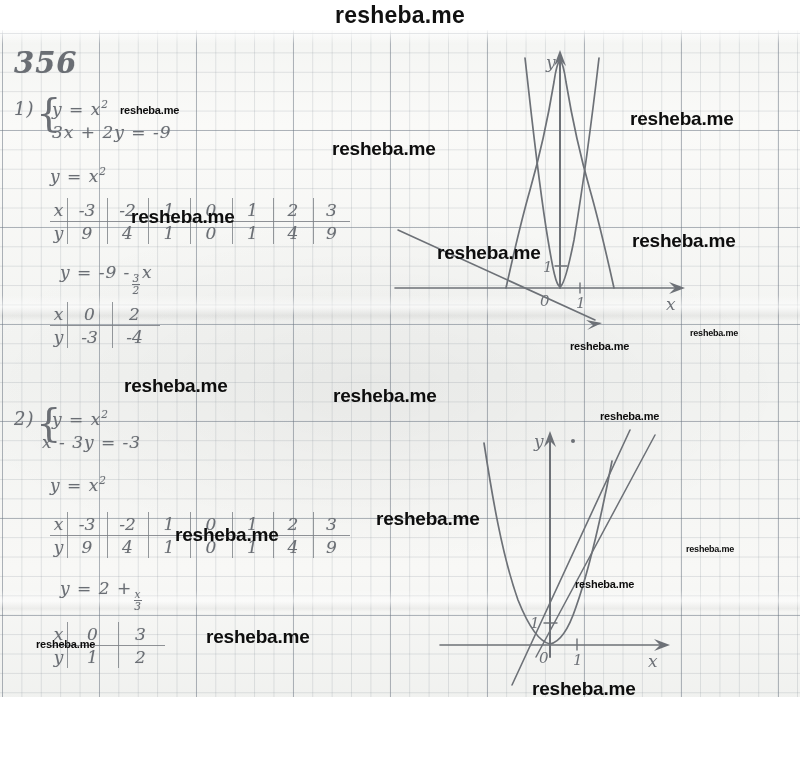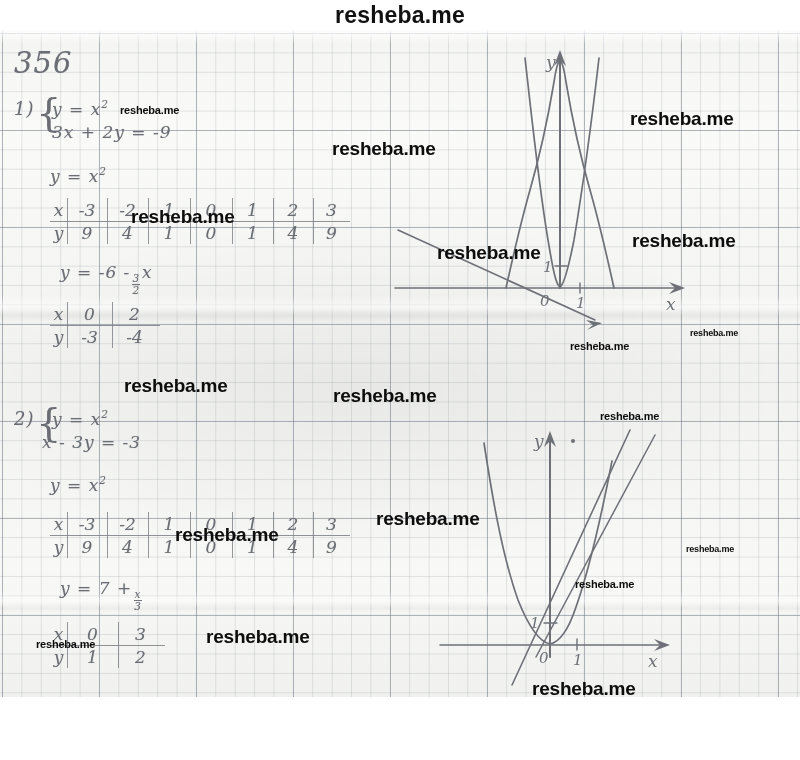--- a/index.html
+++ b/index.html
@@ -69,21 +69,21 @@
   
   .hw{
     position:absolute;
     font-family:"DejaVu Serif", serif;
     color:#6a6e74;
     font-style:italic;
     white-space:nowrap;
     letter-spacing:1px;
     text-shadow:0 0 1px rgba(110,115,120,0.35);
   }
-  .hw.num{font-style:italic;font-weight:normal;text-align:center;}
+  .hw.num{font-style:italic;font-weight:bold;text-align:center;}
   .sup{font-size:0.62em;vertical-align:super;}
   .frac{
     display:inline-flex;flex-direction:column;align-items:center;
     vertical-align:-0.42em;font-size:0.62em;line-height:1.02;margin:0 2px;font-style:italic;
   }
   .frac .den{border-top:1px solid #70747a;padding-top:0px;}
 
   
   .brace{
     position:absolute;font-family:"DejaVu Serif",serif;color:#6a6e74;
@@ -165,21 +165,21 @@
       <div class="cell" style="left:17px;top:25px;width:40px;">9</div>
       <div class="cell" style="left:57px;top:25px;width:41px;">4</div>
       <div class="cell" style="left:98px;top:25px;width:42px;">1</div>
       <div class="cell" style="left:140px;top:25px;width:42px;">0</div>
       <div class="cell" style="left:182px;top:25px;width:41px;">1</div>
       <div class="cell" style="left:223px;top:25px;width:40px;">4</div>
       <div class="cell" style="left:263px;top:25px;width:37px;">9</div>
     </div>
 
     <div class="hw" style="left:60px;top:232px;font-size:17px;">
-      <span>y = -6 -</span><span class="frac">
+      <span>y = -9 -</span><span class="frac">
           <span class="num">3</span>
           <span class="den">2</span>
         </span><span>x</span>
     </div>
 
     <div class="hwtable" style="left:50px;top:272px;width:110px;height:48px;">
       <div class="rowline" style="left:0;top:23px;width:110px;"></div>
       <div class="colline" style="left:17px;top:0;height:46px;"></div>
       <div class="colline" style="left:62px;top:0;height:46px;"></div>
 
@@ -223,21 +223,21 @@
       <div class="cell" style="left:17px;top:25px;width:40px;">9</div>
       <div class="cell" style="left:57px;top:25px;width:41px;">4</div>
       <div class="cell" style="left:98px;top:25px;width:42px;">1</div>
       <div class="cell" style="left:140px;top:25px;width:42px;">0</div>
       <div class="cell" style="left:182px;top:25px;width:41px;">1</div>
       <div class="cell" style="left:223px;top:25px;width:40px;">4</div>
       <div class="cell" style="left:263px;top:25px;width:37px;">9</div>
     </div>
 
     <div class="hw" style="left:60px;top:548px;font-size:17px;">
-      <span>y = 7 +</span><span class="frac">
+      <span>y = 2 +</span><span class="frac">
           <span class="num">x</span>
           <span class="den">3</span>
         </span>
     </div>
 
     <div class="hwtable" style="left:50px;top:592px;width:115px;height:48px;">
       <div class="rowline" style="left:0;top:23px;width:115px;"></div>
       <div class="colline" style="left:17px;top:0;height:46px;"></div>
       <div class="colline" style="left:68px;top:0;height:46px;"></div>
 

